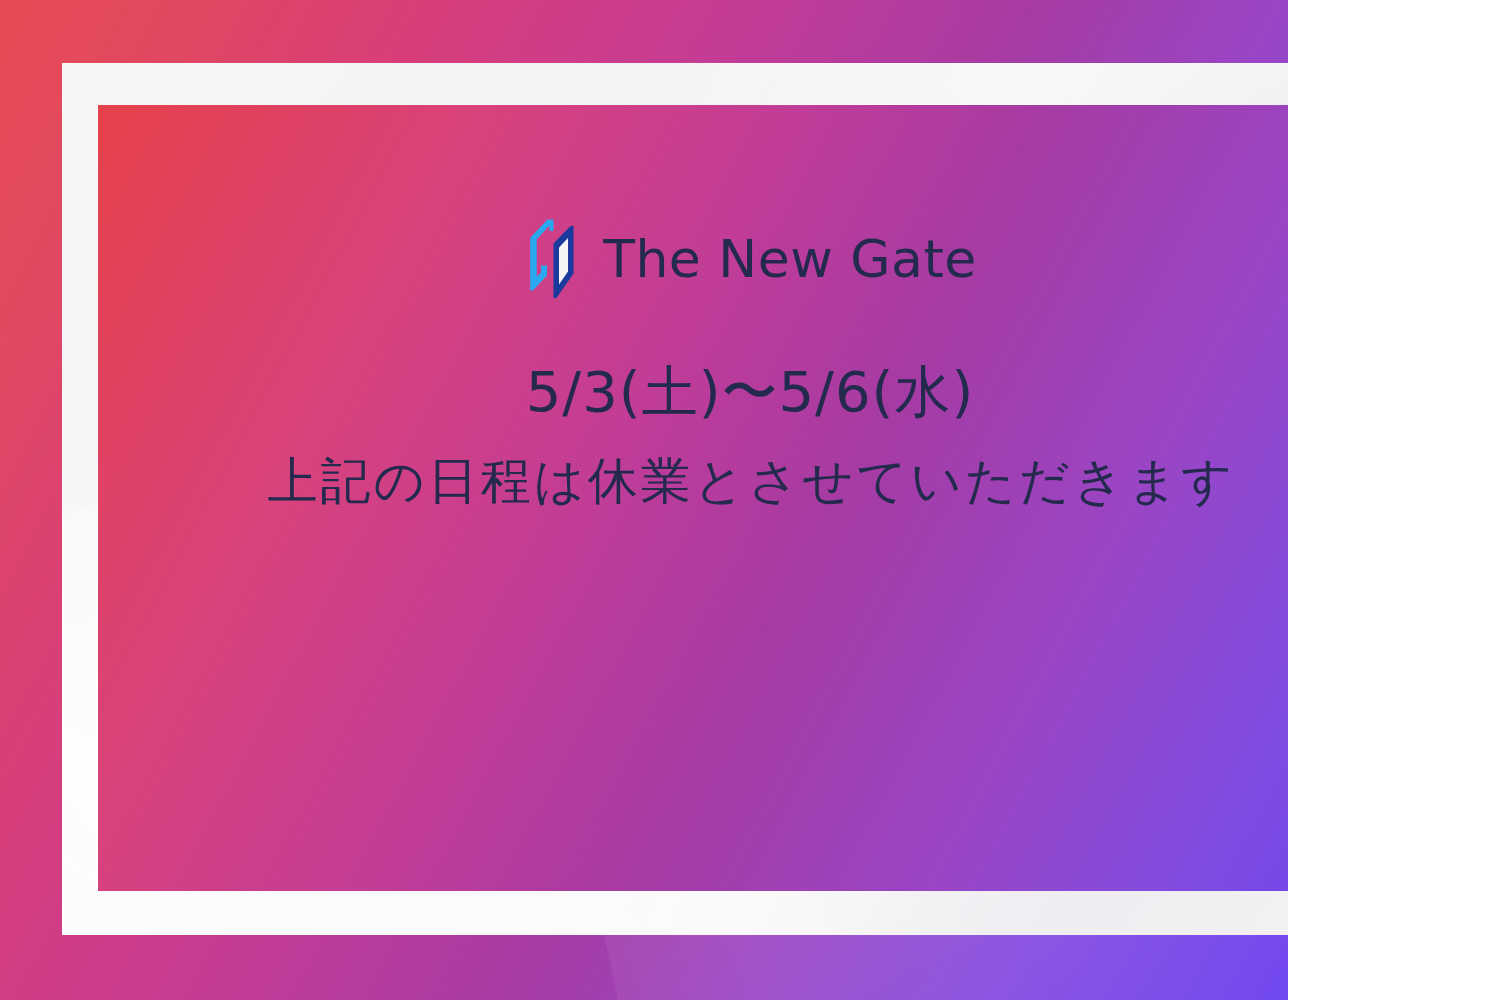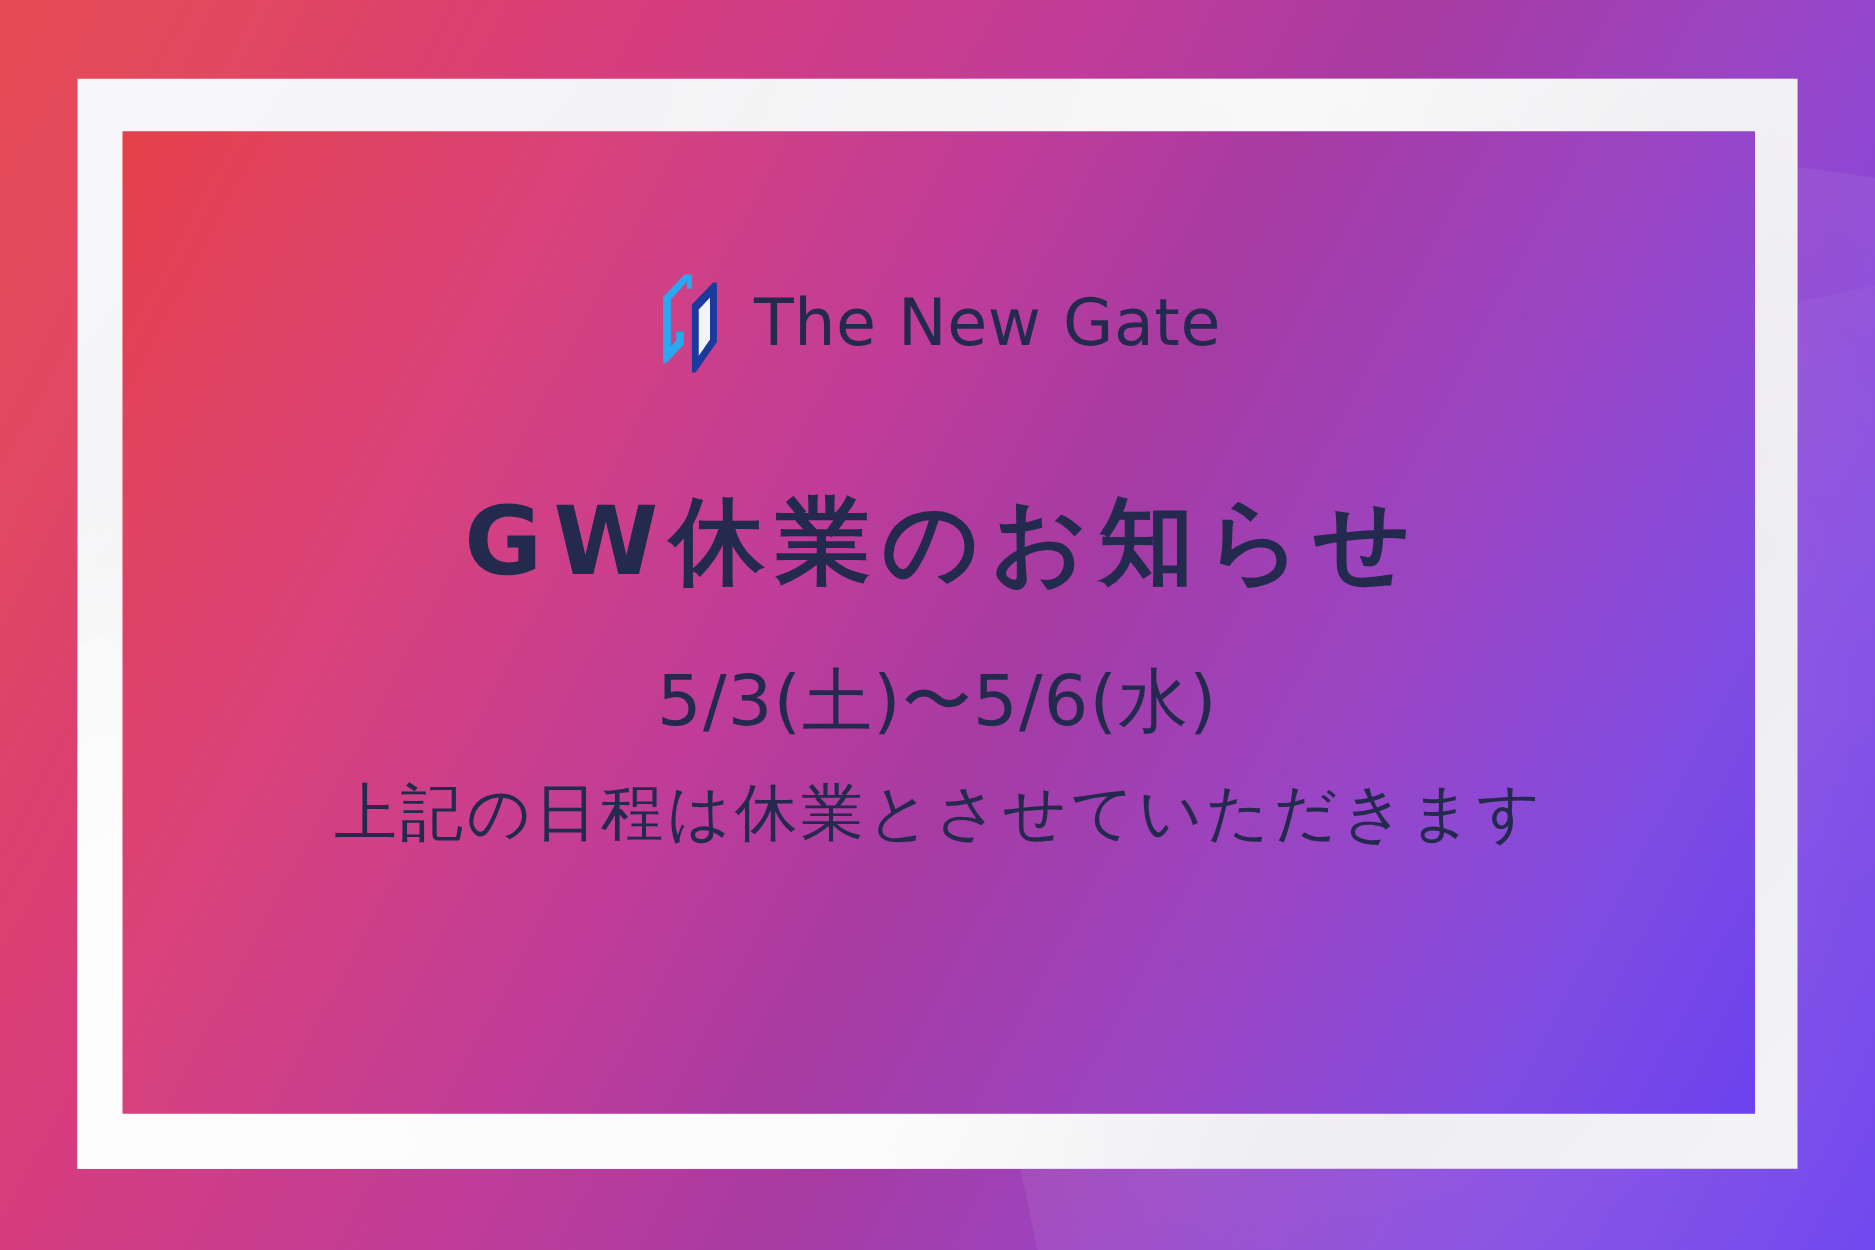--- a/index.html
+++ b/index.html
@@ -7,21 +7,21 @@
 
   html, body {
     width:1500px; height:1000px;
     overflow:hidden;
     font-family:"Liberation Sans","DejaVu Sans",sans-serif;
   }
 
   
   #poster {
     position:relative;
-    width:1500px; height:1000px;
+    width:1288px; height:1000px;
     background:
       linear-gradient(118deg,
         #e5414a 0%,
         #e0445f 11%,
         #d63d7e 26%,
         #bf3c99 44%,
         #a63ba3 57%,
         #9a45c4 70%,
         #8348e0 84%,
         #6b42ef 100%);
@@ -211,21 +211,20 @@
             <path d="M7.5 24.5 L24.5 6.5 L30.5 6.5 L30.5 18.0 L26.5 18.0 L26.5 12.5 L13.5 26.5 L13.5 64.0 L18.0 59.5 L18.0 52.5 L24.0 52.5 L24.0 62.5 L10.0 77.5 L7.5 77.5 Z" fill="#29a8f0"></path>
             <path d="M7.5 24.5 L13.5 26.5 L13.5 64.0 L7.5 77.5 Z" fill="#29a8f0"></path>
 
             <path d="M30.5 30.5 L47.5 13.0 L50.5 13.0 L50.5 60.5 L33.5 85.0 L30.5 85.0 Z" fill="#1b3a9e"></path>
             <path d="M36.0 34.5 L45.0 25.0 L45.0 58.5 L36.0 71.5 Z" fill="#f4f3f5"></path>
           </svg>
         </span>
         <span id="logo-wordmark">The New Gate</span>
       </div>
 
-      <h1 id="headline">GW休業のお知らせ</h1>
 
       <p id="date-range">5/3(土)〜5/6(水)</p>
 
       <p id="note">上記の日程は休業とさせていただきます</p>
 
     </div>
   </div>
 </div>
 
 </body></html>

